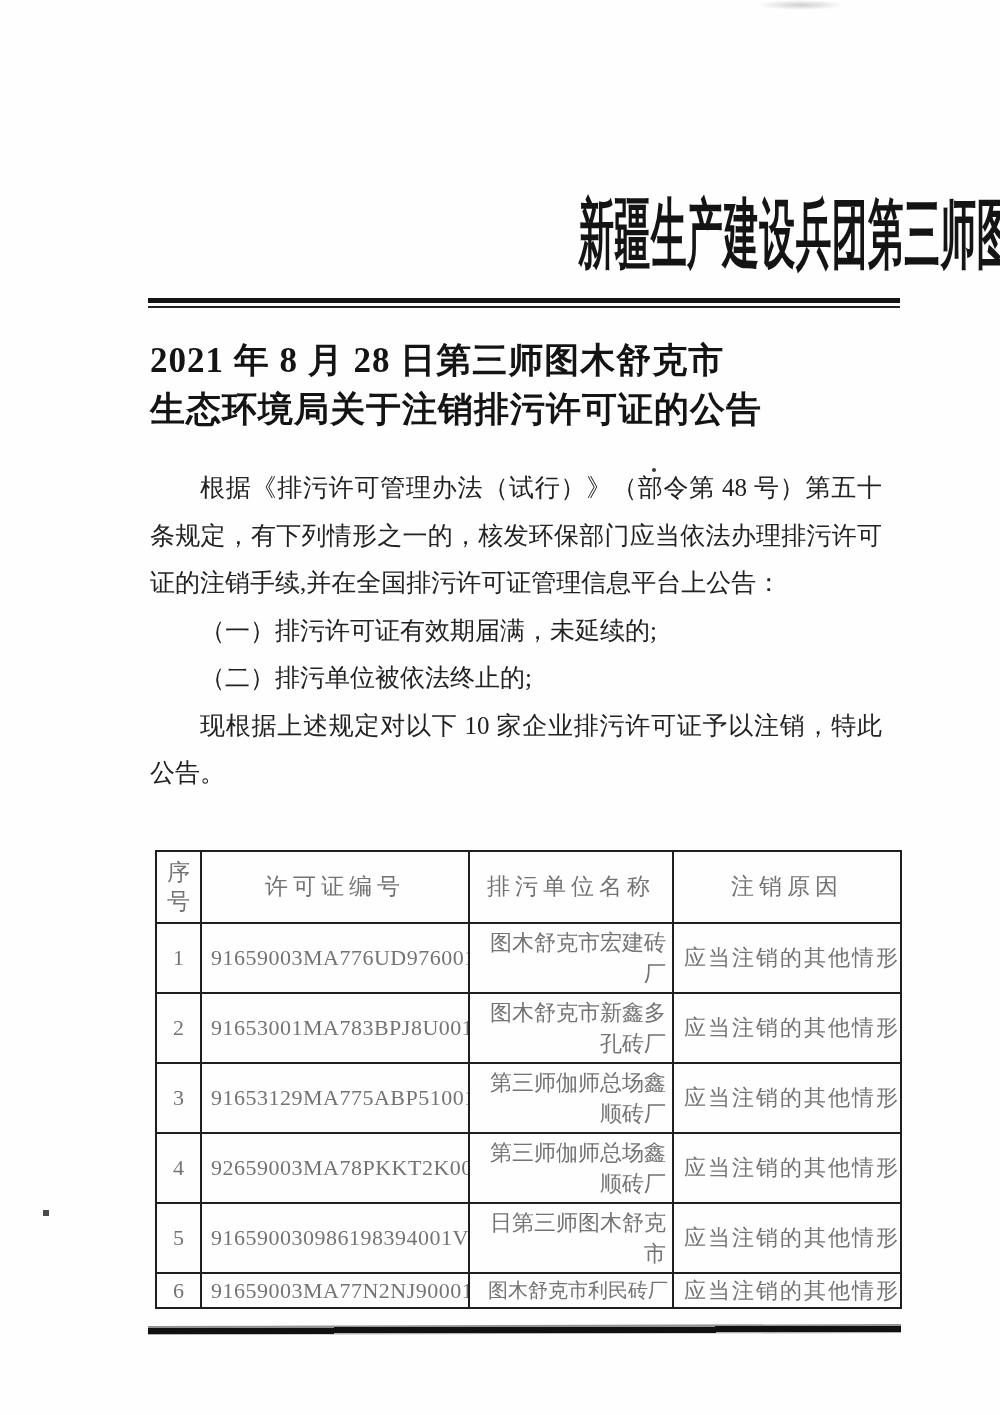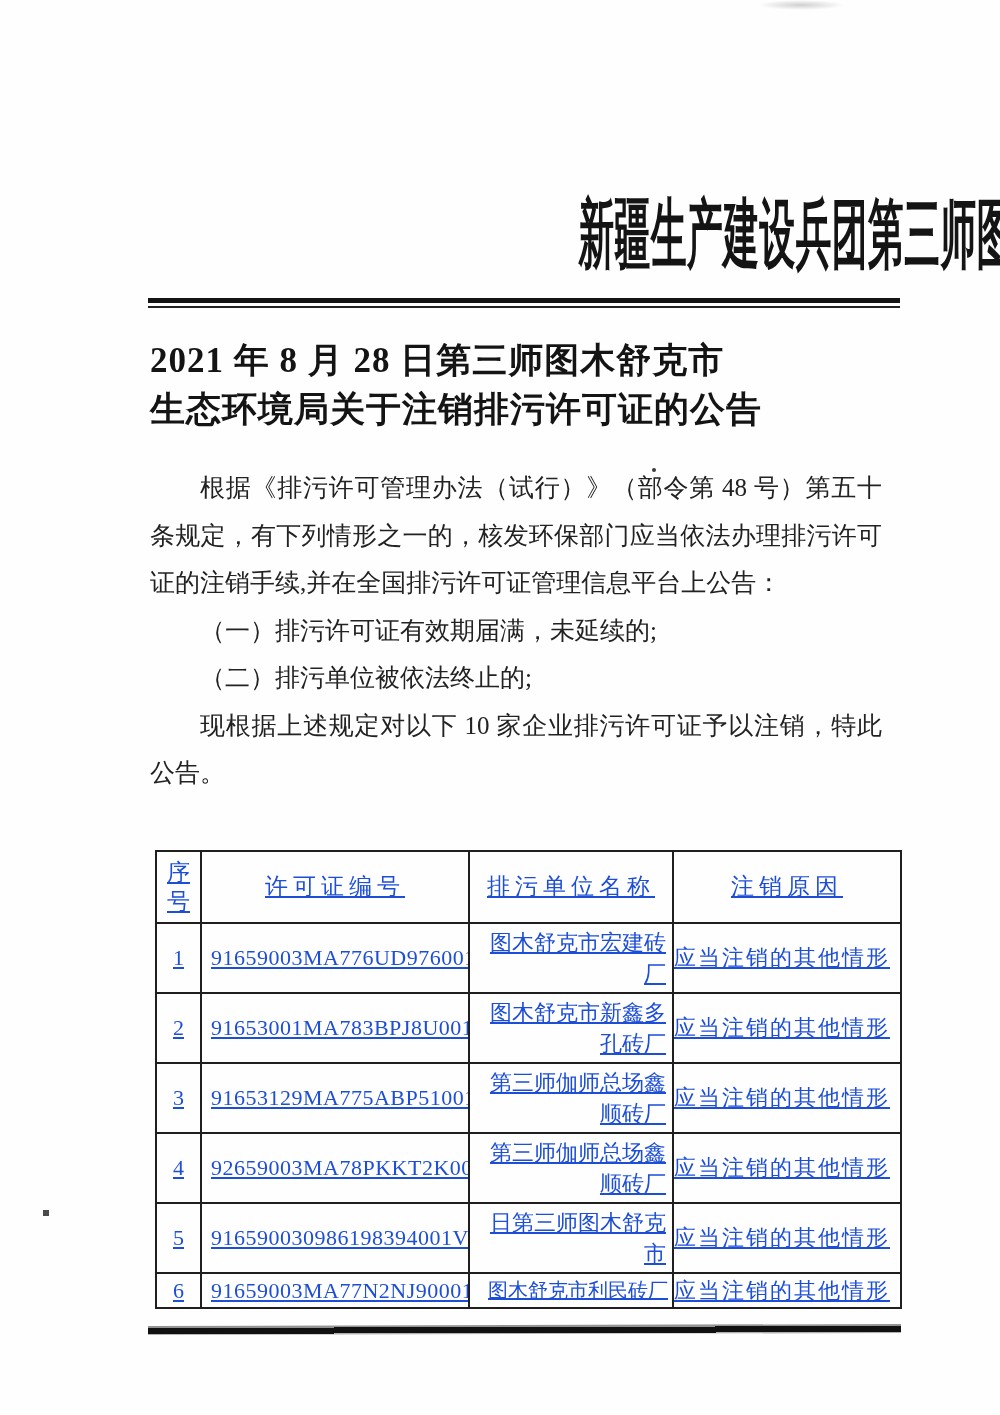--- a/index.html
+++ b/index.html
@@ -53,38 +53,38 @@
   .body-text {
     position: absolute; top: 464px; left: 150px; width: 732px;
     font-size: 25px; line-height: 47.5px; text-align: justify; color: #222;
   }
   .body-text .para { text-indent: 2em; }
 
   
   .permit-table-wrap { position: absolute; top: 850px; left: 155px; }
   table.permit-table {
     border-collapse: collapse; table-layout: fixed; width: 745px;
-    font-size: 23px; color: #1d4ed8; text-decoration: underline;
+    font-size: 23px; color: #737373;
   }
   .permit-table th, .permit-table td {
     border: 2px solid #1f1f1f; overflow: hidden;
   }
   .permit-table thead tr { height: 72px; }
   .permit-table tbody tr { height: 70px; }
   .permit-table tbody tr.row-last { height: 35px; }
   .permit-table th {
     font-weight: normal; text-align: center; letter-spacing: 5px;
     line-height: 30px;
   }
   .permit-table th.th-no { letter-spacing: 0; line-height: 29px; padding: 2px 0; }
   .cell-no { text-align: center; font-size: 22px; }
   .cell-license { text-align: left; padding-left: 9px; font-size: 22px; letter-spacing: 0.5px; white-space: nowrap; }
   .cell-unit { text-align: right; padding: 2px 6px; font-size: 22px; line-height: 31px; }
   .row-last .cell-unit { white-space: nowrap; font-size: 20px; padding: 0 4px; }
-  .cell-reason { text-align: left; font-size: 22px; letter-spacing: 2px; white-space: nowrap; }
+  .cell-reason { text-align: right; font-size: 22px; letter-spacing: 2px; white-space: nowrap; }
 
   .rule-bottom {
     position: absolute; top: 1325px; left: 148px; width: 753px; height: 9px;
     background: linear-gradient(to bottom, rgba(60,60,60,.55) 0 2px, #111 2px 8px, rgba(60,60,60,.4) 8px);
     transform: rotate(-0.15deg);
   }
 </style>
 </head>
 <body>
 

